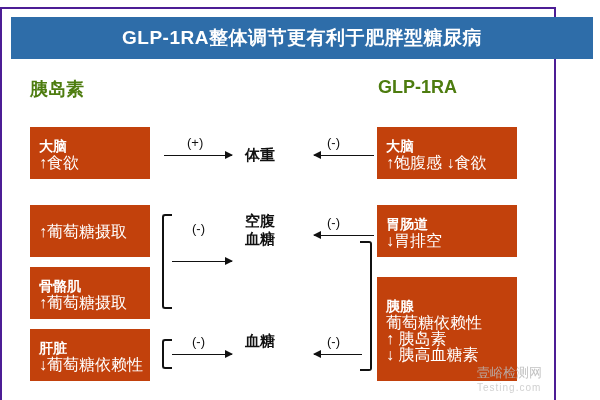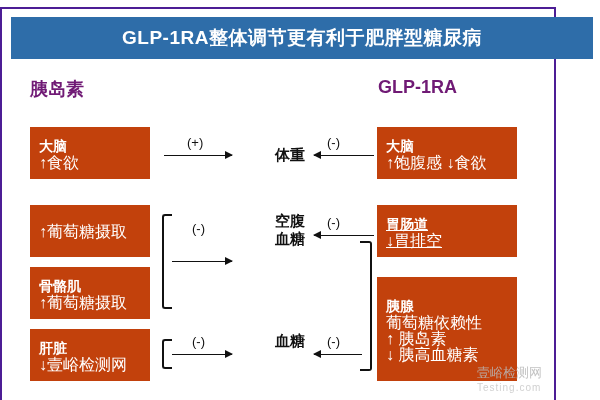--- a/index.html
+++ b/index.html
@@ -39,21 +39,21 @@
     font-size: 19px;
     font-weight: bold;
     letter-spacing: 0.5px;
     white-space: nowrap;
   }
   
   .col-heading {
     position: absolute;
     font-size: 18px;
     font-weight: bold;
-    color: #701a75;
+    color: #4d7c0f;
     white-space: nowrap;
   }
   #heading-left { left: 28px; top: 68px; }
   #heading-right { left: 376px; top: 68px; }
 
   
   .box {
     position: absolute;
     background: #c2410c;
     color: #ffffff;
@@ -71,21 +71,21 @@
   }
   .box .b-line {
     font-size: 16px;
     line-height: 16px;
     white-space: nowrap;
   }
 
   
   .center-label {
     position: absolute;
-    text-align: right;
+    text-align: left;
     font-size: 15px;
     font-weight: bold;
     color: #111111;
     line-height: 18px;
     white-space: nowrap;
   }
 
   
   .sign {
     position: absolute;
@@ -174,29 +174,29 @@
     <div class="b-line">↑葡萄糖摄取</div>
   </div>
 
   <div class="box" style="left:28px; top:258px; width:120px; height:52px;">
     <div class="b-title">骨骼肌</div>
     <div class="b-line">↑葡萄糖摄取</div>
   </div>
 
   <div class="box" style="left:28px; top:320px; width:120px; height:52px;">
     <div class="b-title">肝脏</div>
-    <div class="b-line">↓壹峪检测网</div>
+    <div class="b-line">↓葡萄糖依赖性</div>
   </div>
 
   <div class="box" style="left:375px; top:118px; width:140px; height:52px;">
     <div class="b-title">大脑</div>
     <div class="b-line">↑饱腹感 ↓食欲</div>
   </div>
 
-  <div class="box" style="left:375px; top:196px; width:140px; height:52px;text-decoration:underline;">
+  <div class="box" style="left:375px; top:196px; width:140px; height:52px;">
     <div class="b-title">胃肠道</div>
     <div class="b-line">↓胃排空</div>
   </div>
 
   <div class="box" style="left:375px; top:268px; width:140px; height:104px;">
     <div class="b-title">胰腺</div>
     <div class="b-line">葡萄糖依赖性</div>
     <div class="b-line">↑ 胰岛素</div>
     <div class="b-line">↓ 胰高血糖素</div>
   </div>

